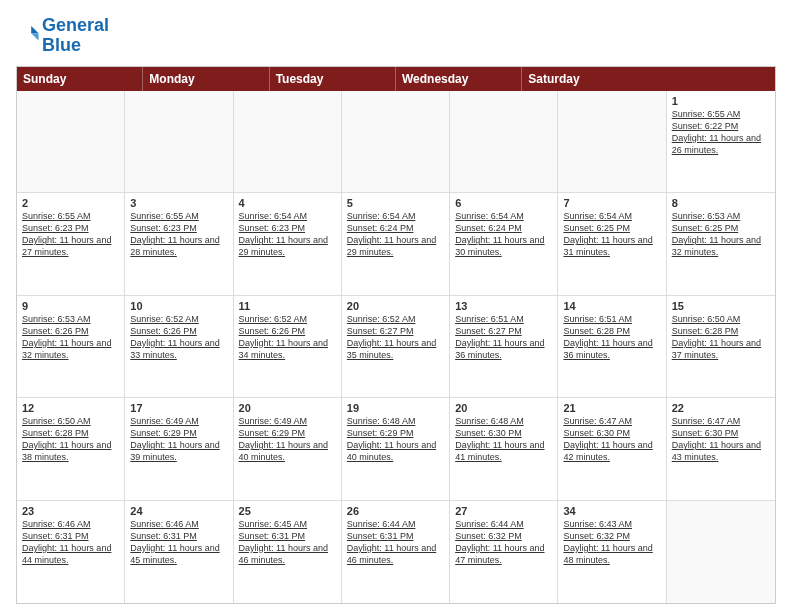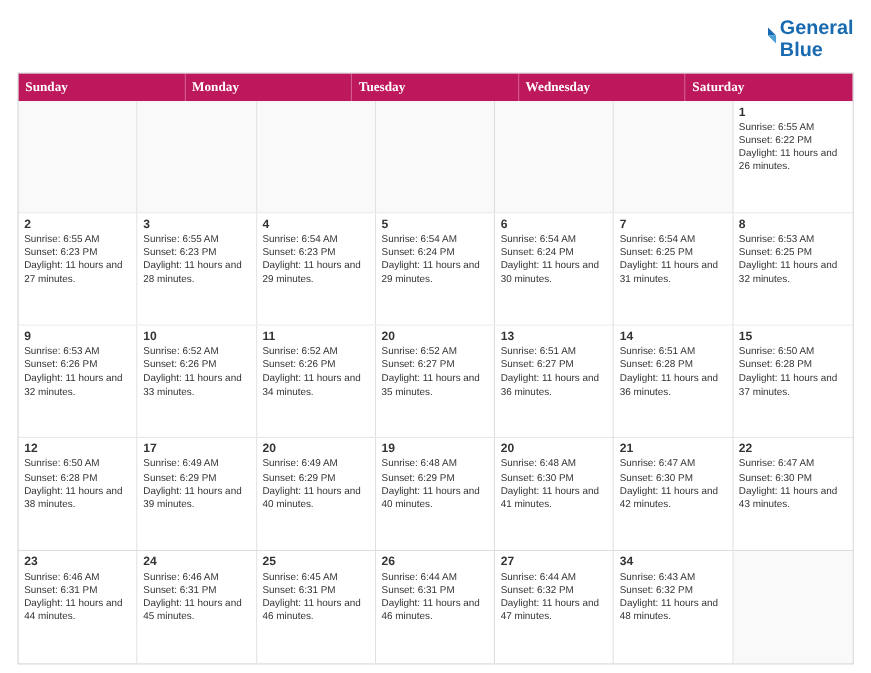--- a/index.html
+++ b/index.html
@@ -12,21 +12,21 @@
     }
     .page {
       width: 792px;
       height: 612px;
       padding: 16px 16px 8px 16px;
       display: flex;
       flex-direction: column;
     }
     .header {
       display: flex;
-      justify-content: flex-end;
+      justify-content: flex-start;
       align-items: flex-start;
       margin-bottom: 10px;
     }
     .logo {
       display: flex;
       align-items: center;
       gap: 2px;
     }
     .logo-text {
       font-size: 18px;
@@ -56,23 +56,22 @@
       color: #555;
     }
     .calendar {
       flex: 1;
       display: flex;
       flex-direction: column;
       border: 1px solid #ccc;
     }
     .cal-header {
       display: grid;
-      grid-template-columns: repeat(5, 1fr);
-      background: #be185d;
-      font-family: Liberation Serif, serif;
+      grid-template-columns: repeat(6, 1fr);
+      background: #7f1d1d;
     }
     .cal-header-cell {
       color: #fff;
       font-weight: bold;
       font-size: 12px;
       padding: 5px 6px;
       text-align: left;
       border-right: 1px solid rgba(255,255,255,0.3);
     }
     .cal-header-cell:last-child { border-right: none; }
@@ -101,20 +100,21 @@
     .cal-cell .day-num {
       font-size: 11px;
       font-weight: bold;
       display: block;
       margin-bottom: 1px;
     }
     .cal-cell .info {
       font-size: 9px;
       color: #333;
       line-height: 1.35;
+      text-decoration: underline;
     }
   </style>
 </head>
 <body>
 
 <div class="page">
   <div class="header">
     <div class="logo">
       <div>
         <svg class="logo-icon" viewBox="0 0 30 30">

